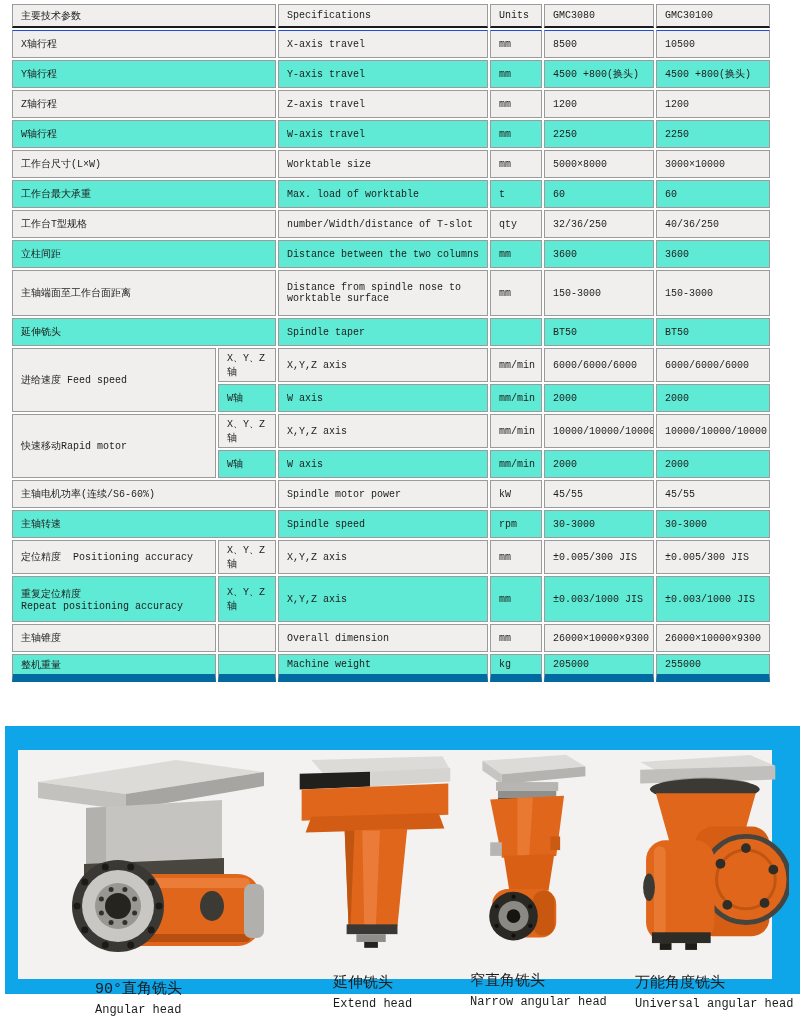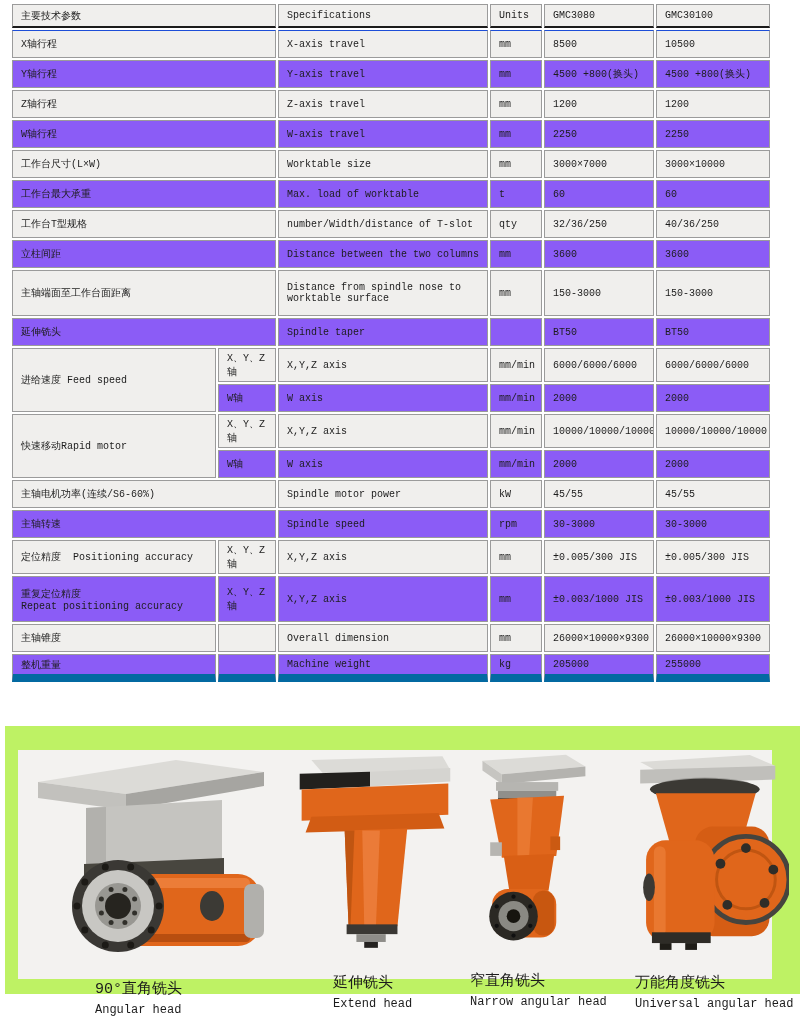--- a/index.html
+++ b/index.html
@@ -22,26 +22,26 @@
     text-align:left; vertical-align:middle;
     font-weight:normal;
     overflow:hidden;
   }
   table.spec th { height:24px; border-bottom:2px solid #1b1b1b; background:#f0efed; }
   table.spec td { height:28px; }
   tr.first-data td { border-top:1px solid #1d4ed8; }
   tr.last-data td  { border-bottom:8px solid #0369a1; }
   tr.tall td { height:46px; }
   td.light, th.light { background:#f0efed; }
-  td.dark  { background:#8b5cf6; }
+  td.dark  { background:#5eead4; }
   td.param { white-space:pre-wrap; }
   
   .gallery-band {
     position:absolute; left:5px; top:726px; width:795px; height:268px;
-    background:#bef264;
+    background:#0ea5e9;
   }
   .photo-panel {
     position:absolute; left:13px; top:24px; width:754px; height:229px;
     background:#f3f2f0;
   }
   .head-img { position:absolute; }
   .cap { position:absolute; line-height:20px; }
   .cap .cn { font-size:15px; }
   .cap .en { font-size:12px; }
 </style>
@@ -92,21 +92,21 @@
         <td class="param dark" colspan="2" rowspan="1">W轴行程</td>
         <td class="dark">W-axis travel</td>
         <td class="dark">mm</td>
         <td class="dark">2250</td>
         <td class="dark">2250</td>
       </tr>
       <tr>
         <td class="param light" colspan="2" rowspan="1">工作台尺寸(L×W)</td>
         <td class="light">Worktable size</td>
         <td class="light">mm</td>
-        <td class="light">3000×7000</td>
+        <td class="light">5000×8000</td>
         <td class="light">3000×10000</td>
       </tr>
       <tr>
         <td class="param dark" colspan="2" rowspan="1">工作台最大承重</td>
         <td class="dark">Max. load of worktable</td>
         <td class="dark">t</td>
         <td class="dark">60</td>
         <td class="dark">60</td>
       </tr>
       <tr>

